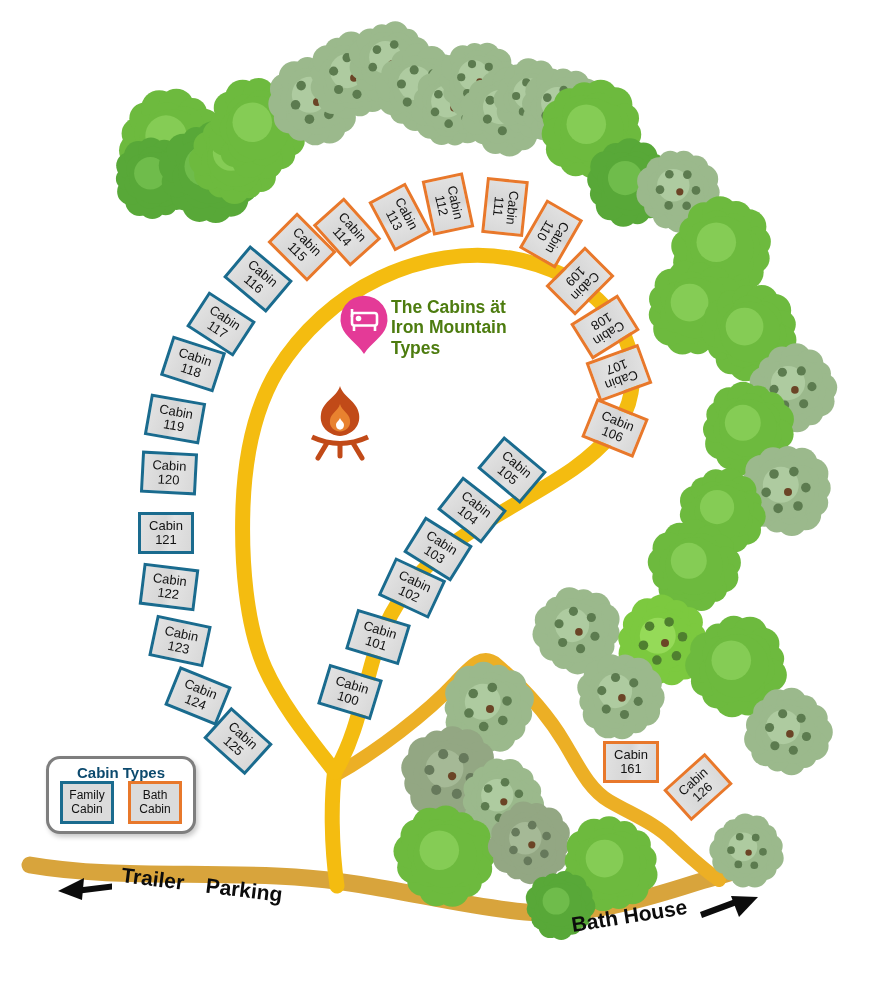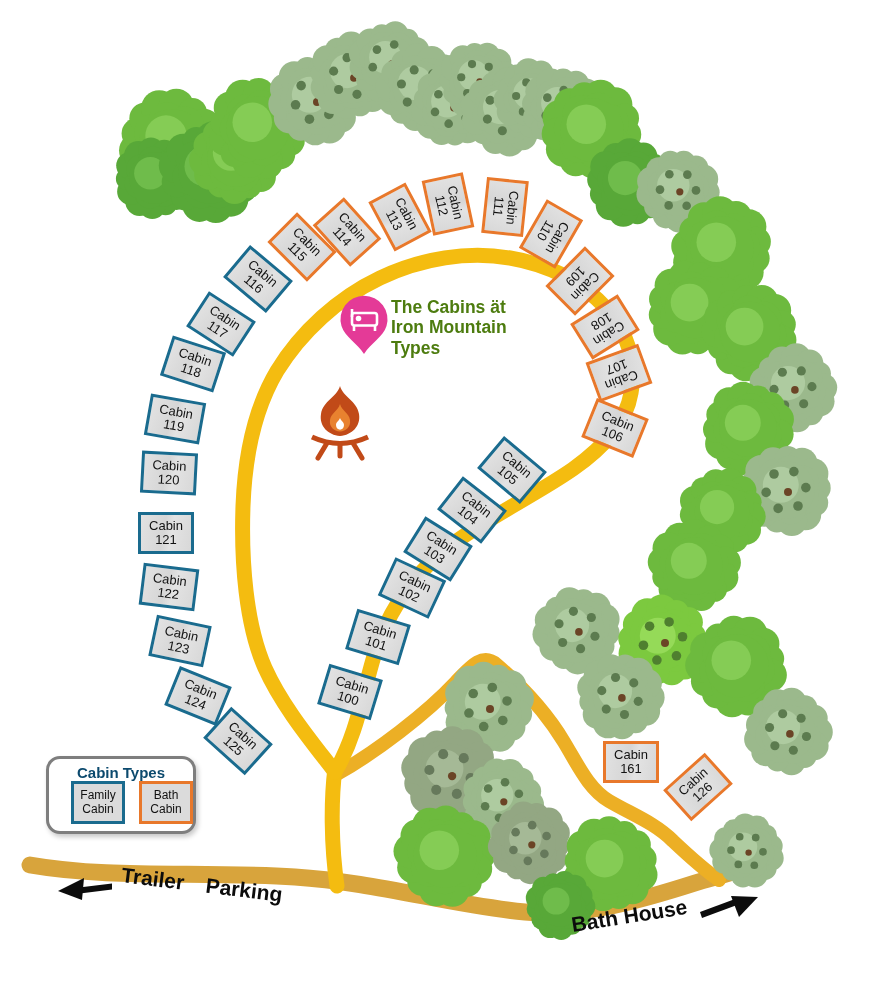--- a/index.html
+++ b/index.html
@@ -11,21 +11,21 @@
   .cabin{position:absolute;width:56px;height:42px;border:3px solid #888;
          background:linear-gradient(100deg,#e2e2e2 0%,#d6d6d6 45%,#e3e3e3 60%,#d8d8d8 100%);
          display:flex;flex-direction:column;align-items:center;justify-content:center;
          text-align:center;font-size:13px;line-height:1.1;color:#121212;box-sizing:border-box;}
   .cabin.family{border-color:var(--family);}
   .cabin.bunk{border-color:var(--bunk);}
   .legend{position:absolute;left:46px;top:756px;width:150px;background:#fff;
           border:3.5px solid #7e7e7e;border-radius:14px;box-sizing:border-box;
           padding:5px 0 7px 0;box-shadow:2px 3px 5px rgba(0,0,0,.22);}
   .legend-title{text-align:center;font-size:15px;font-weight:bold;color:#0c4a6e;}
-  .legend-row{display:flex;justify-content:flex-end;gap:14px;}
+  .legend-row{display:flex;justify-content:center;gap:14px;}
   .swatch{width:48px;height:37px;border:3px solid;background:#dbdbdb;display:flex;
           flex-direction:column;align-items:center;justify-content:center;
           font-size:12px;line-height:1.12;color:#111;box-sizing:content-box;}
   .swatch.family{border-color:var(--family);}
   .swatch.bunk{border-color:var(--bunk);}
   .road-label{position:absolute;font-weight:bold;font-size:21px;color:#0c0c0c;white-space:nowrap;}
   #trailer-label{left:121px;top:873px;transform:rotate(7deg);word-spacing:16px;}
   #bath-label{left:571px;top:904px;transform:rotate(-9deg);}
 </style>
 </head>

